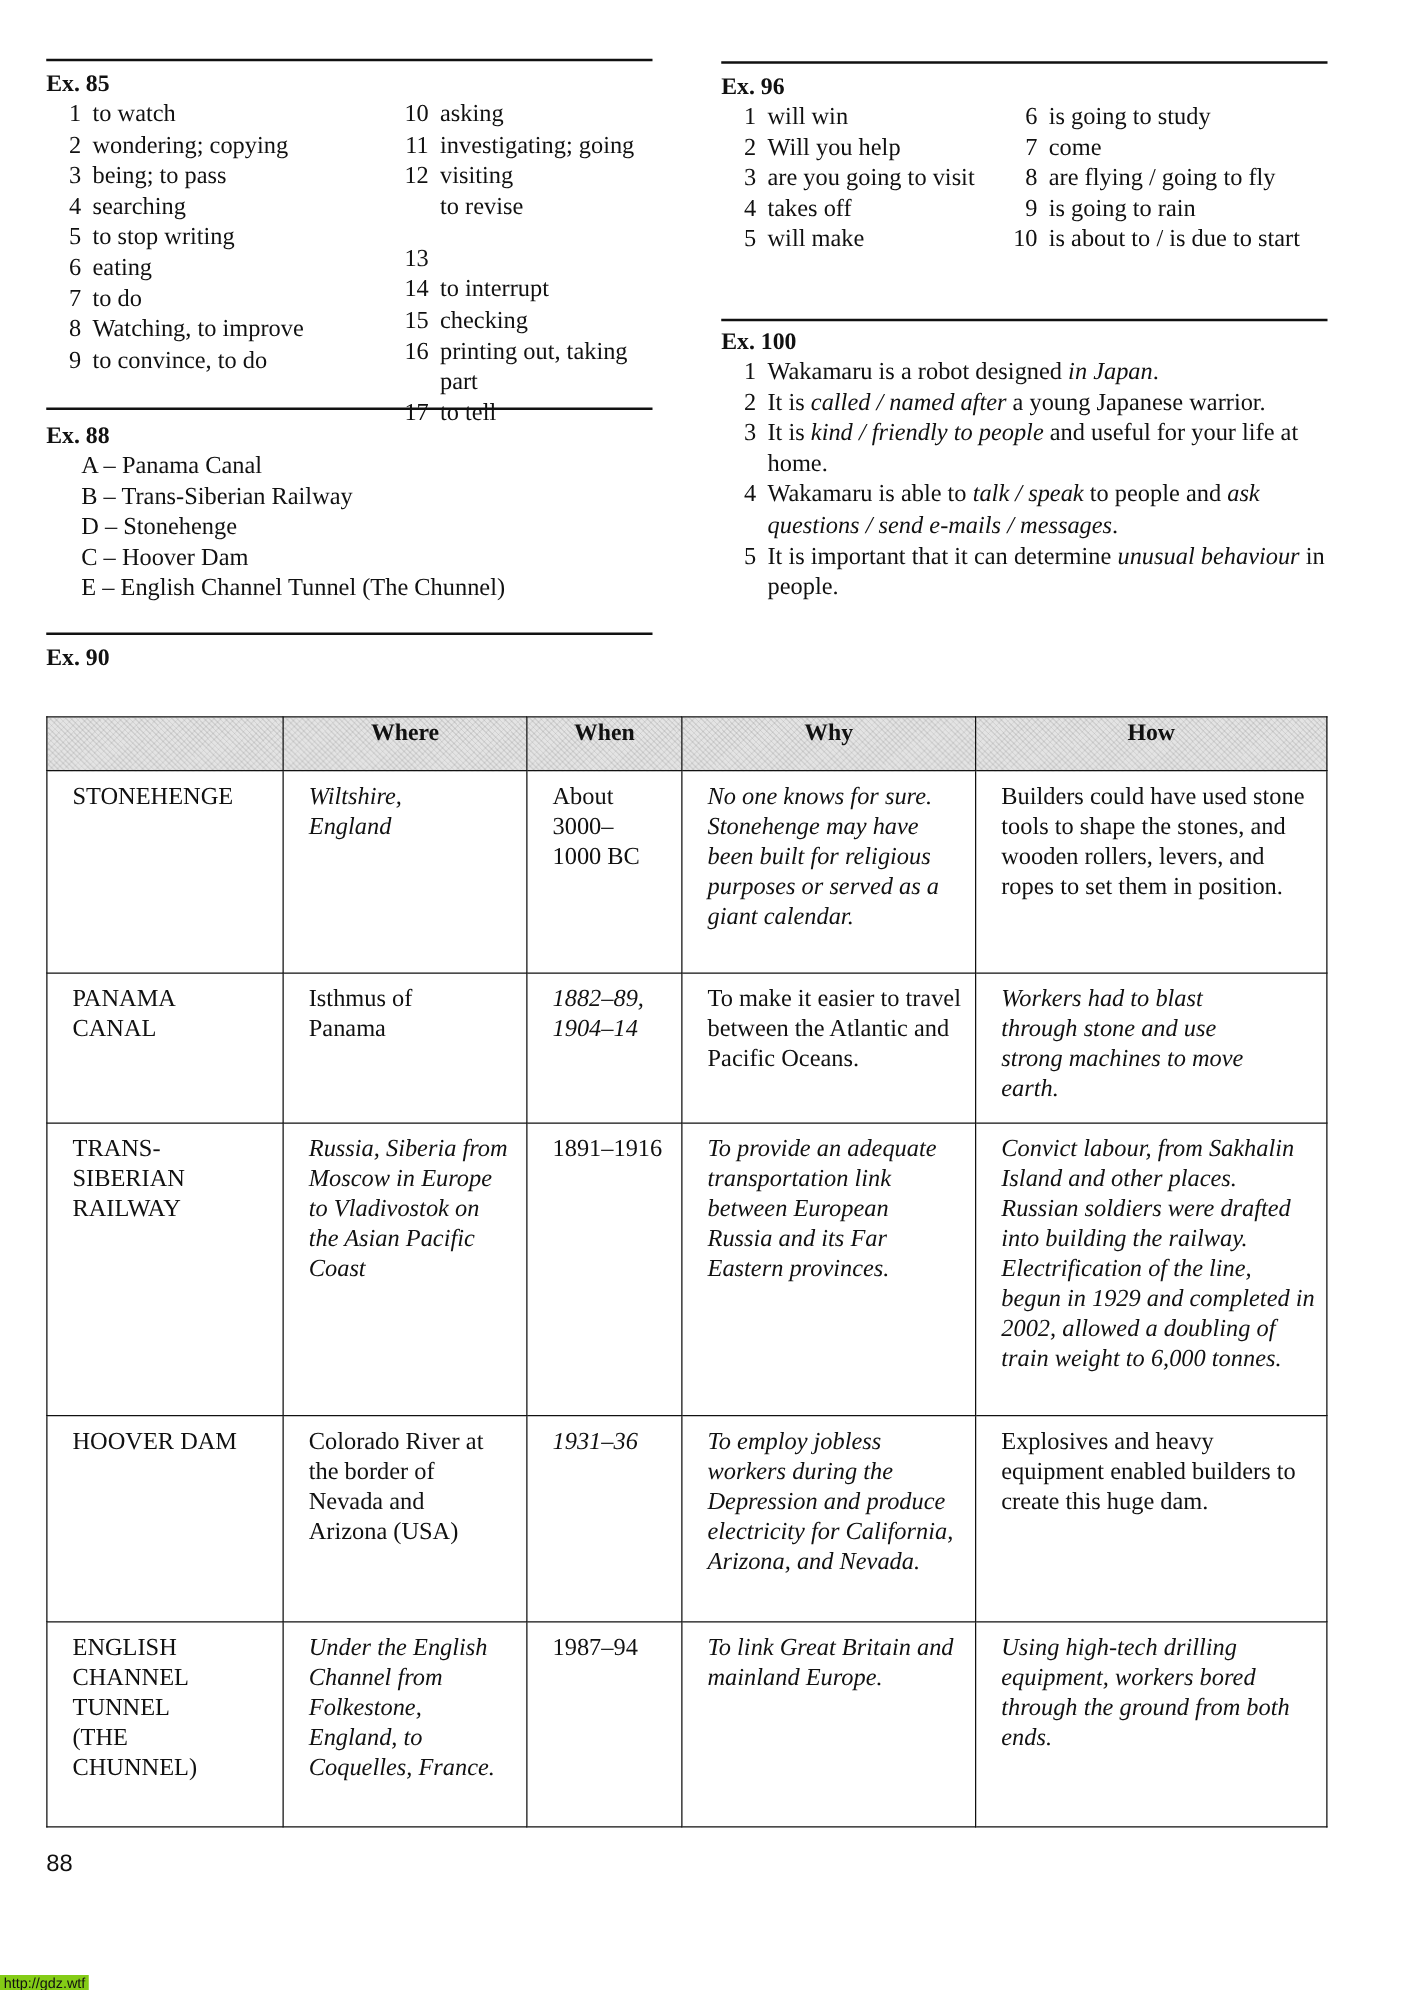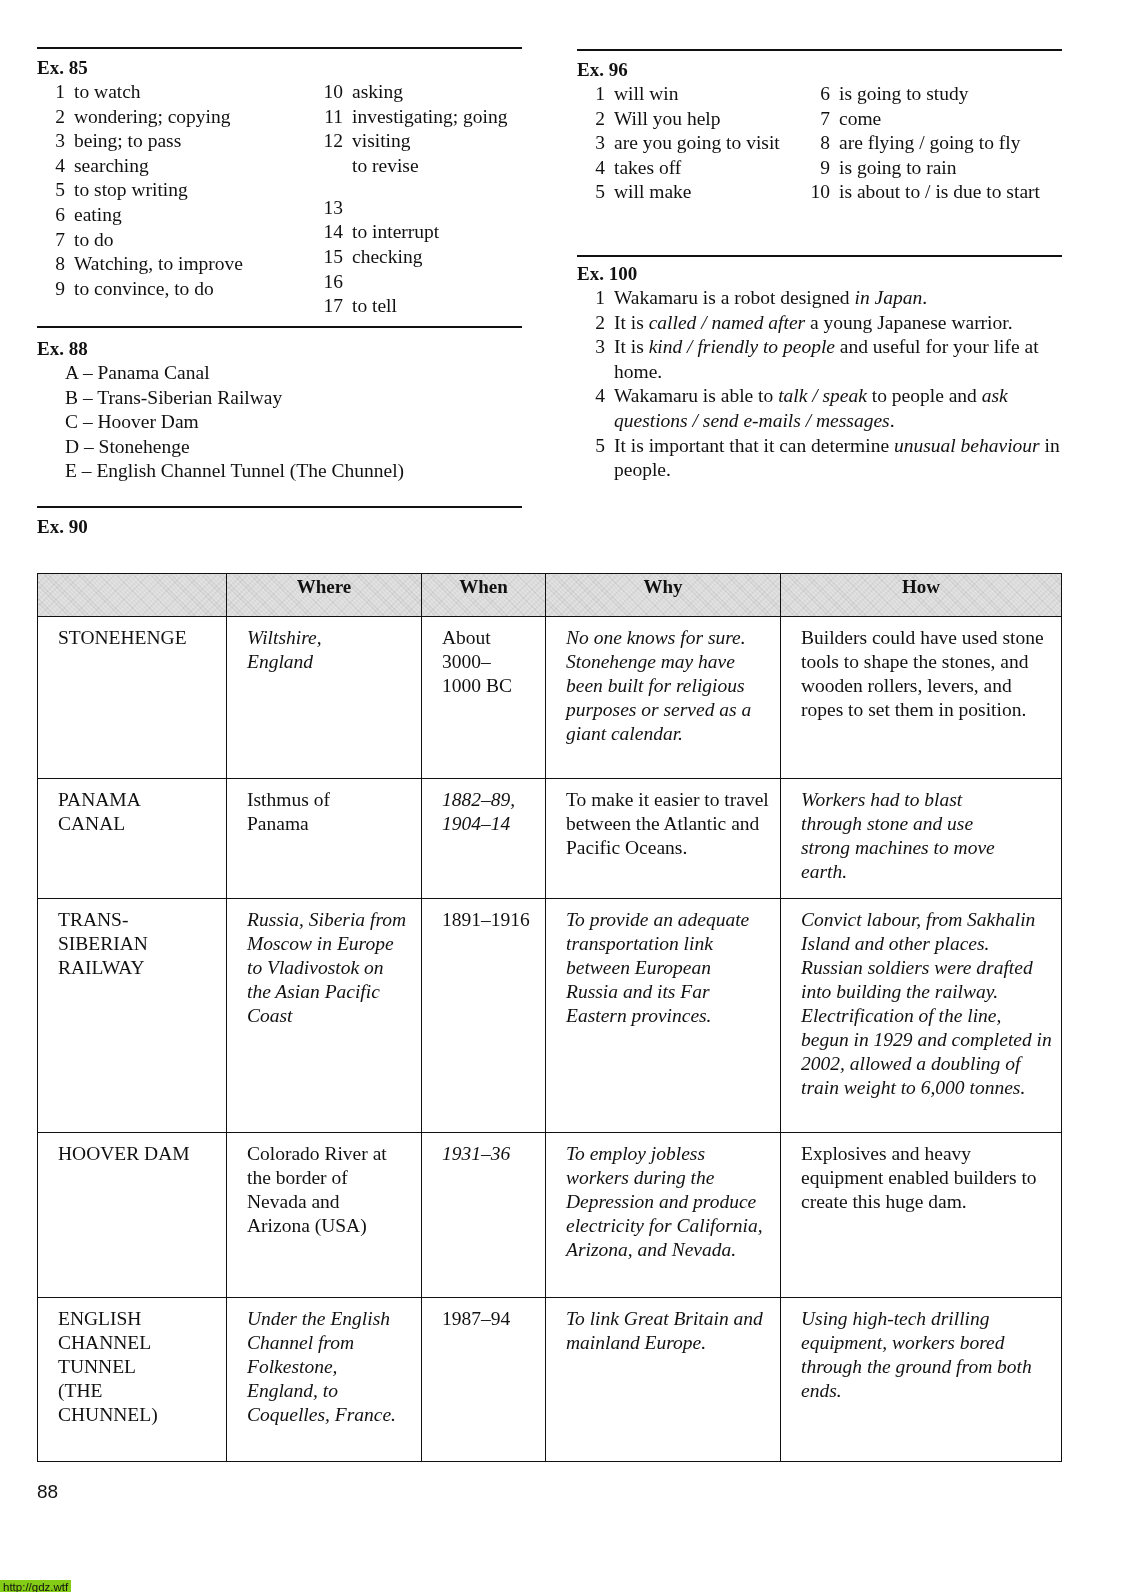--- a/index.html
+++ b/index.html
@@ -94,37 +94,38 @@
         <div class="row">
           <span class="num" style="width: 24px;">14</span>
           <span class="txt">to interrupt</span>
         </div>
         <div class="row">
           <span class="num" style="width: 24px;">15</span>
           <span class="txt">checking</span>
         </div>
         <div class="row">
           <span class="num" style="width: 24px;">16</span>
+          <span class="txt">printing out, taking part</span>
         </div>
         <div class="row">
           <span class="num" style="width: 24px;">17</span>
           <span class="txt">to tell</span>
         </div>
       </div>
   </div>
 </div>
 
 <div class="section" style="left:37px; top:326px; width:485px;">
   <div class="rule"></div>
   <div class="ex-title" style="margin-top:10px;">Ex. 88</div>
   <div id="ex88-list" class="ans" style="padding-left:28px; margin-top:1px;">
       <div>A – Panama Canal</div>
       <div>B – Trans-Siberian Railway</div>
+      <div>D – Stonehenge</div>
       <div>C – Hoover Dam</div>
-      <div>D – Stonehenge</div>
       <div>E – English Channel Tunnel (The Chunnel)</div>
     </div>
 </div>
 
 <div class="section" style="left:37px; top:506px; width:485px;">
   <div class="rule"></div>
   <div class="ex-title" style="margin-top:8px;">Ex. 90</div>
 </div>
 
 <table class="t90">

